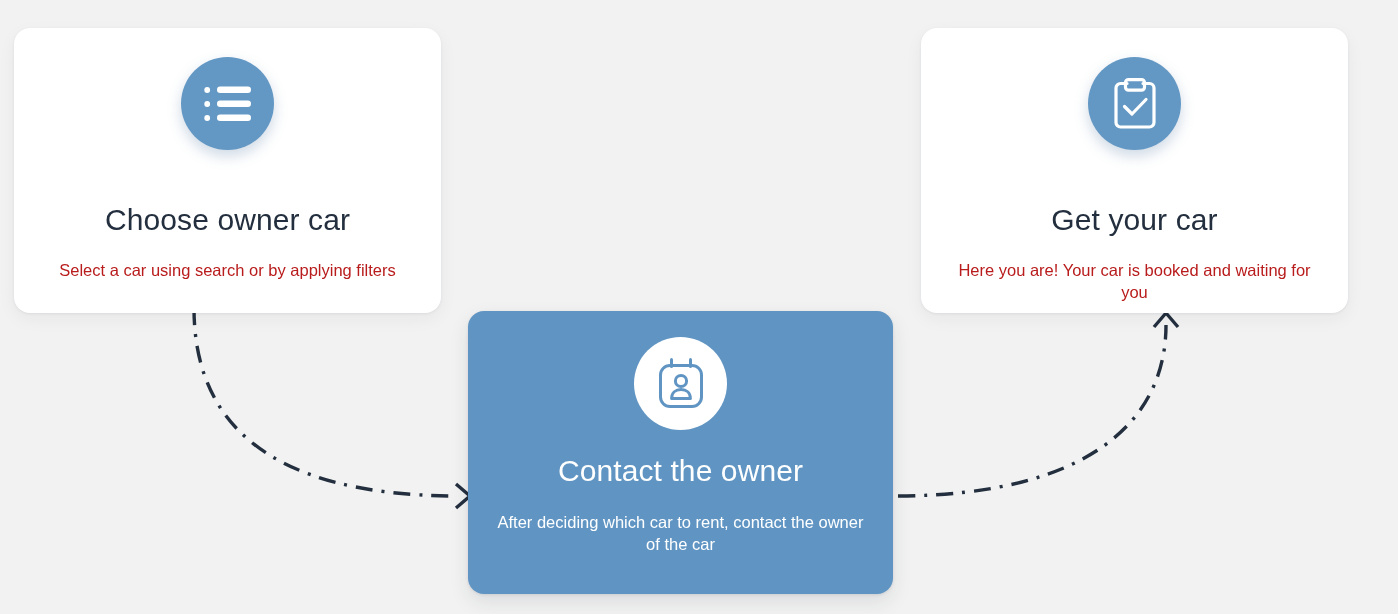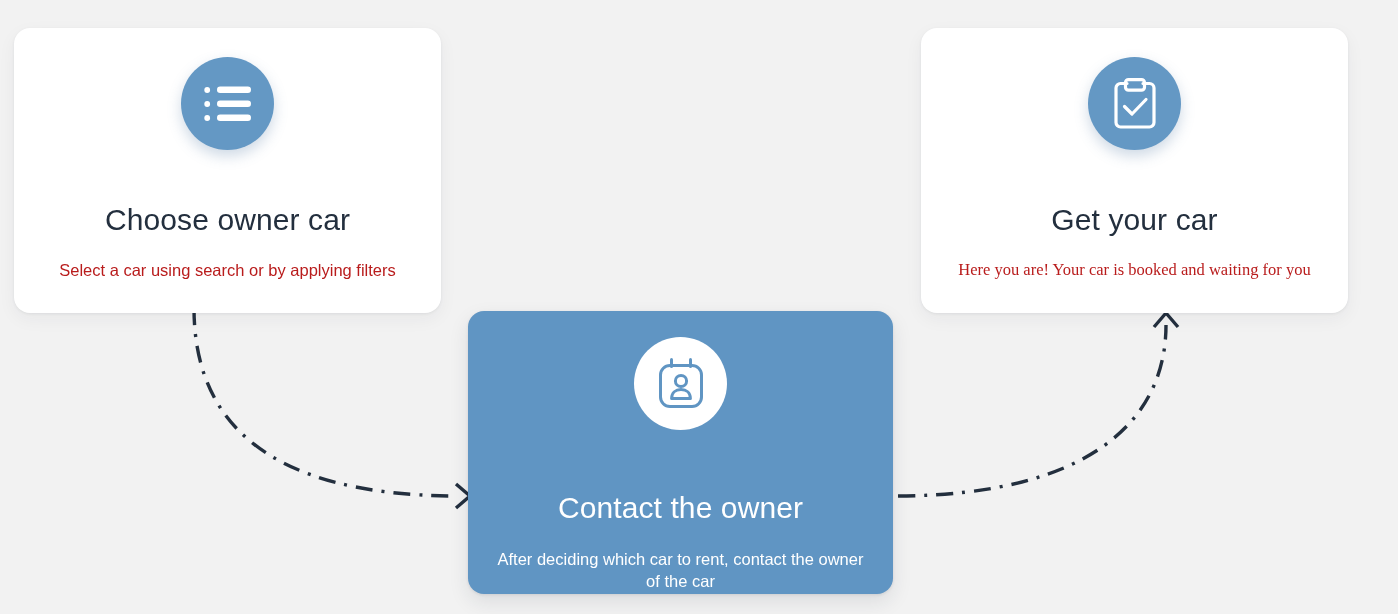--- a/index.html
+++ b/index.html
@@ -93,24 +93,24 @@
     line-height: 1.35;
     text-align: center;
   }
   .light .card-title { color: #232f3e; }
   .light .card-desc  { color: #b91c1c; }
   .accent .card-title { color: #ffffff; }
   .accent .card-desc  { color: #ffffff; }
 
   #card-choose .card-title { margin-top: 52px; }
   #card-get    .card-title { margin-top: 52px; }
-  #card-contact .card-title { margin-top: 60px; }
+  #card-contact .card-title { margin-top: 23px; }
 
   #card-choose .card-desc { margin-top: 21px; width: 340px; }
-  #card-get    .card-desc { margin-top: 21px; width: 380px; font-family: Liberation Serif, serif; }
+  #card-get    .card-desc { margin-top: 21px; width: 380px; }
   #card-contact .card-desc { margin-top: 22px; width: 372px; }
 </style>
 </head>
 <body>
 
 <div id="stage">
 
   <svg id="connectors" viewBox="0 0 1398 614" width="1398" height="614" fill="none">
 
     <g>

